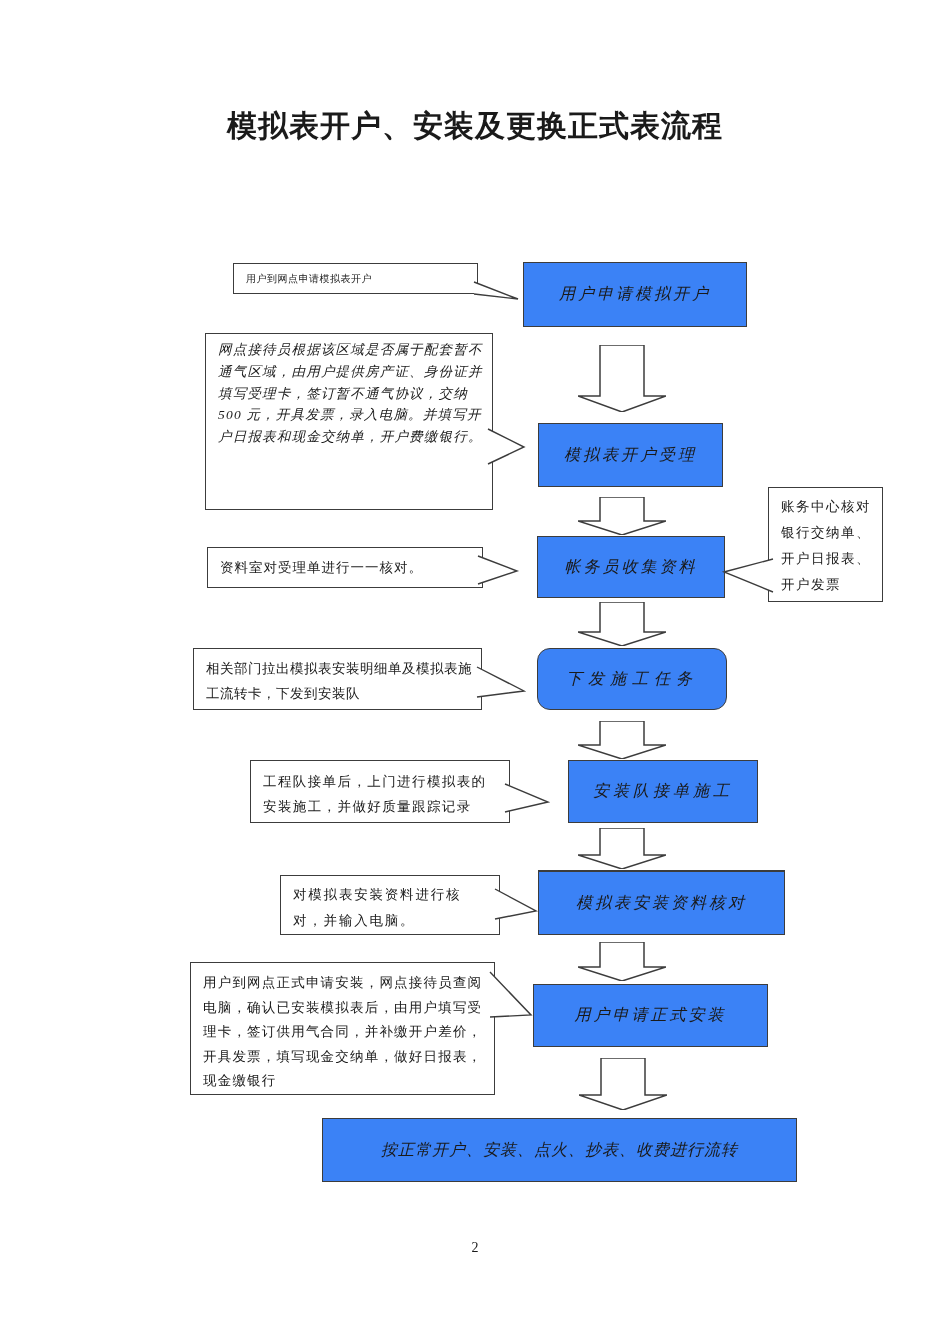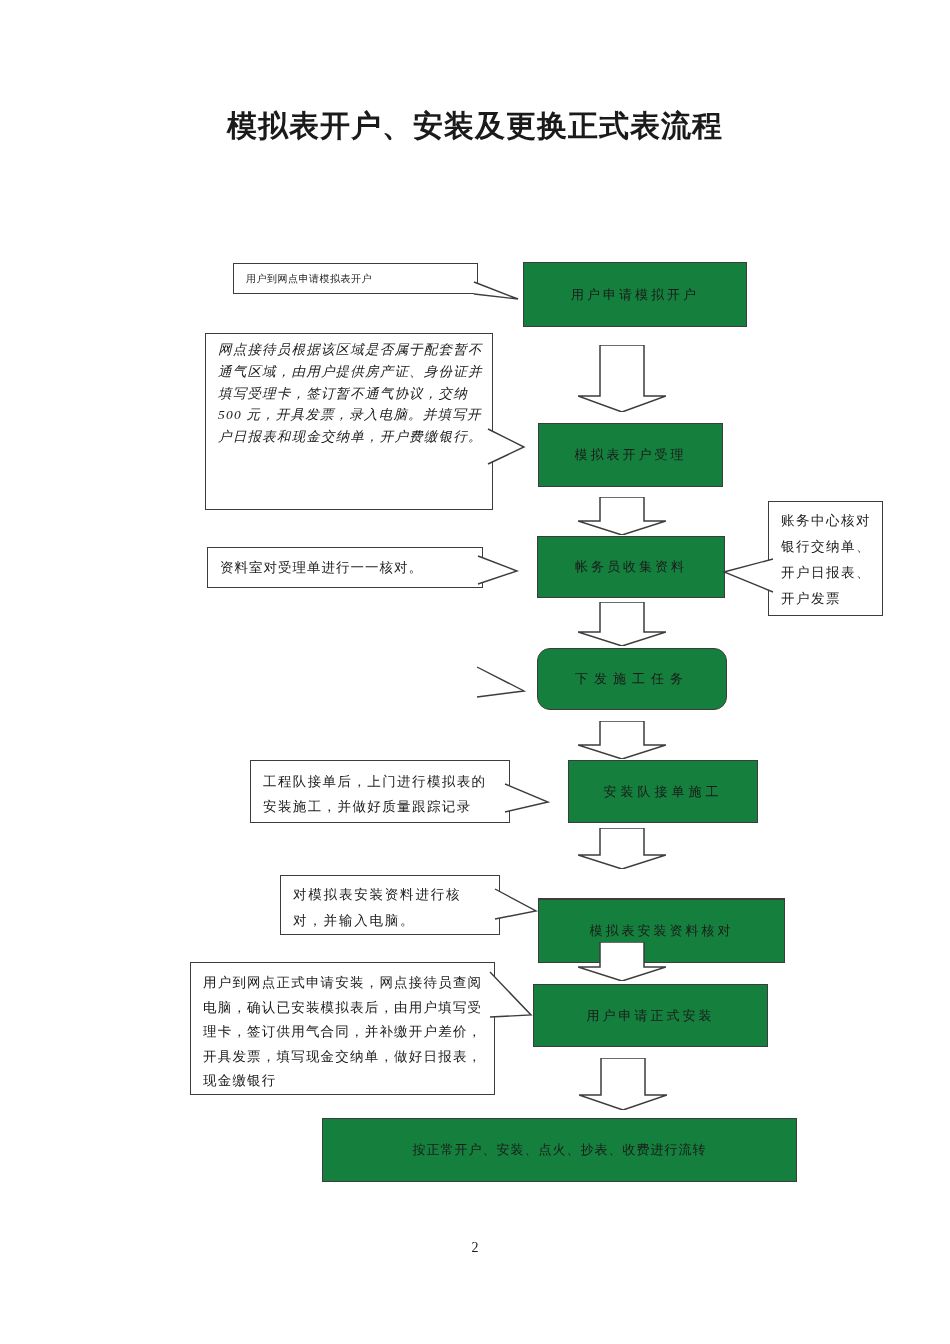--- a/index.html
+++ b/index.html
@@ -7,27 +7,27 @@
     position:relative; width:950px; height:1344px; margin:0 auto;
     background:#ffffff; overflow:hidden;
     font-family:"Liberation Serif","DejaVu Serif",serif; color:#1a1a1a;
   }
   .title {
     position:absolute; top:106px; left:0; width:100%;
     box-sizing:border-box; 
     text-align:center; font-size:30px; font-weight:bold; letter-spacing:1px;
   }
   .node {
-    position:absolute; box-sizing:border-box; background:#15803d;
+    position:absolute; box-sizing:border-box; background:#3b82f6;
     border:1.5px solid #3c3c3c;
     display:flex; align-items:center; justify-content:center;
-    font-size:13px; letter-spacing:3px; white-space:nowrap;
+    font-size:16px; letter-spacing:3px; white-space:nowrap;font-style:italic;
   }
   .node.wide { letter-spacing:1px; }
-  .node.thick-top { border-top-width:2.5px;margin-top:28px; }
+  .node.thick-top { border-top-width:2.5px; }
   .callout {
     position:absolute; box-sizing:border-box; background:#fff;
     border:1.4px solid #3c3c3c; font-size:13.5px; line-height:22px;
   }
   .callout.center { display:flex; align-items:center; }
   .tail, .blockarrow { position:absolute; display:block; }
   .pagenum {
     position:absolute; top:1240px; left:0; width:100%;
     text-align:center; font-size:14px;
   }
@@ -88,26 +88,27 @@
     <polygon points="1,5 37,23 1,40" fill="#fff" stroke="none"></polygon>
     <polyline points="1,5 37,23 1,40" fill="none" stroke="#3c3c3c" stroke-width="1.4"></polyline>
     </svg>
 
   <div class="callout center" style="left:207px; top:547px; width:276px; height:41px; padding-left:12px; letter-spacing:1px;">资料室对受理单进行一一核对。</div>
   <svg class="tail" style="left:477px; top:551px;" width="46" height="39">
     <polygon points="1,5 40,20 1,33" fill="#fff" stroke="none"></polygon>
     <polyline points="1,5 40,20 1,33" fill="none" stroke="#3c3c3c" stroke-width="1.4"></polyline>
     </svg>
 
-  <div class="callout" style="left:768px; top:501px; width:115px; height:115px; padding:6px 4px 0 12px; letter-spacing:1.5px; line-height:26px;">账务中心核对银行交纳单、开户日报表、开户发票</div>
+  <div class="callout" style="left:768px; top:487px; width:115px; height:115px; padding:6px 4px 0 12px; letter-spacing:1.5px; line-height:26px;">账务中心核对银行交纳单、开户日报表、开户发票</div>
   <svg class="tail" style="left:719px; top:554px;" width="55" height="44">
     <polygon points="54,5 5,18 54,38" fill="#fff" stroke="none"></polygon>
     <polyline points="54,5 5,18 54,38" fill="none" stroke="#3c3c3c" stroke-width="1.4"></polyline>
     </svg>
 
+  <div class="callout" style="left:193px; top:648px; width:289px; height:62px; padding:7px 8px 0 12px; letter-spacing:0.5px; line-height:25px;">相关部门拉出模拟表安装明细单及模拟表施工流转卡，下发到安装队</div>
   <svg class="tail" style="left:476px; top:662px;" width="54" height="41">
     <polygon points="1,5 48,29 1,35" fill="#fff" stroke="none"></polygon>
     <polyline points="1,5 48,29 1,35" fill="none" stroke="#3c3c3c" stroke-width="1.4"></polyline>
     </svg>
 
   <div class="callout" style="left:250px; top:760px; width:260px; height:63px; padding:8px 8px 0 12px; letter-spacing:1.4px; line-height:25px;">工程队接单后，上门进行模拟表的安装施工，并做好质量跟踪记录</div>
   <svg class="tail" style="left:504px; top:779px;" width="50" height="39">
     <polygon points="1,5 44,23 1,33" fill="#fff" stroke="none"></polygon>
     <polyline points="1,5 44,23 1,33" fill="none" stroke="#3c3c3c" stroke-width="1.4"></polyline>
     </svg>

